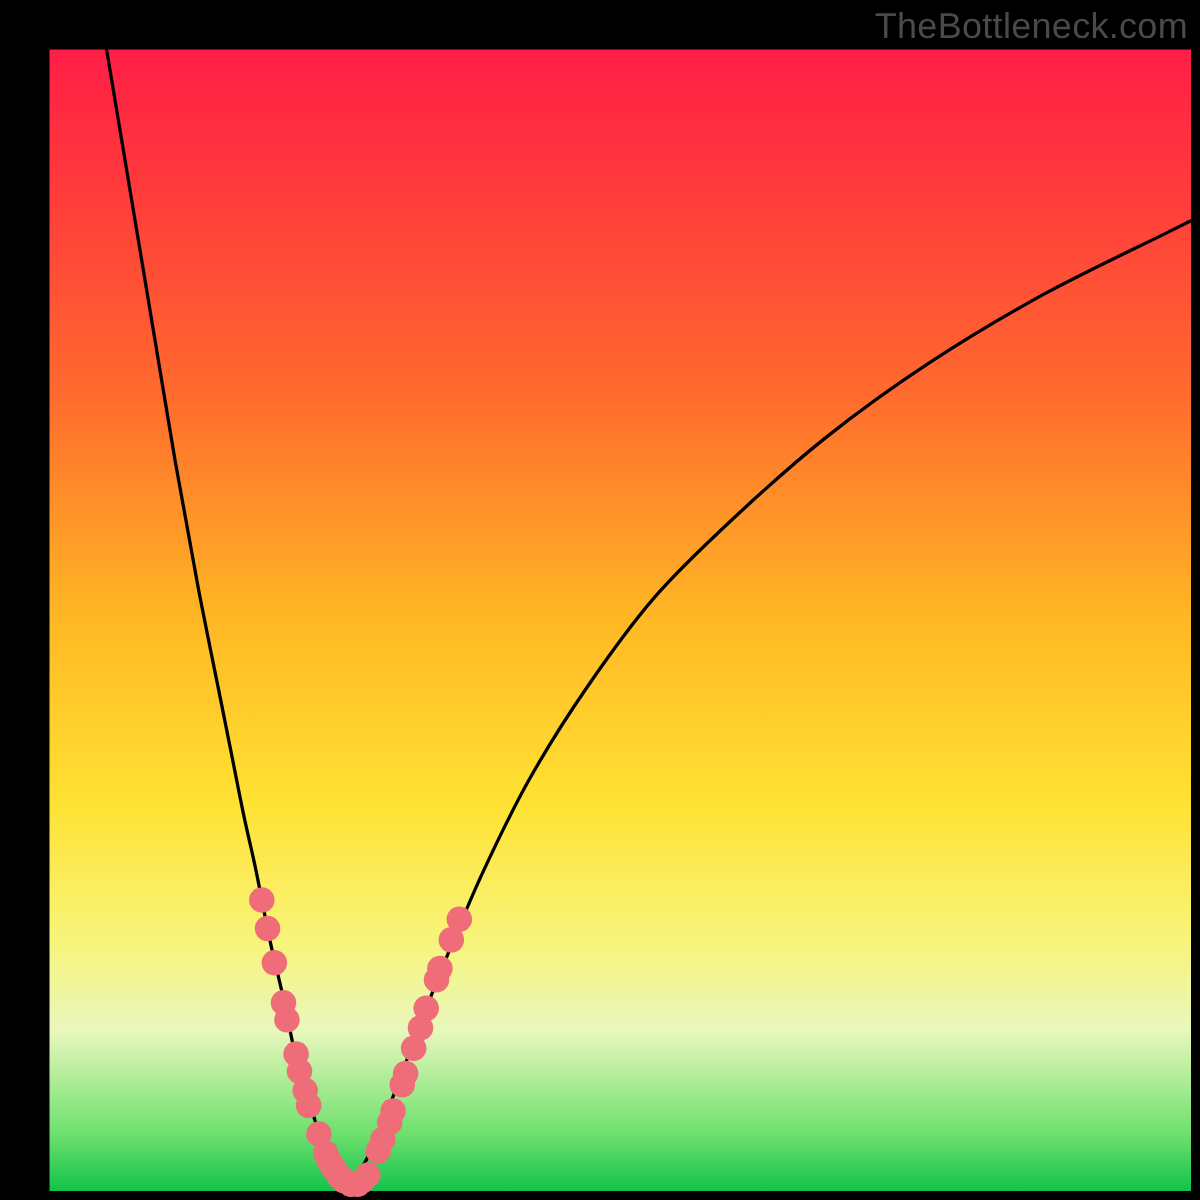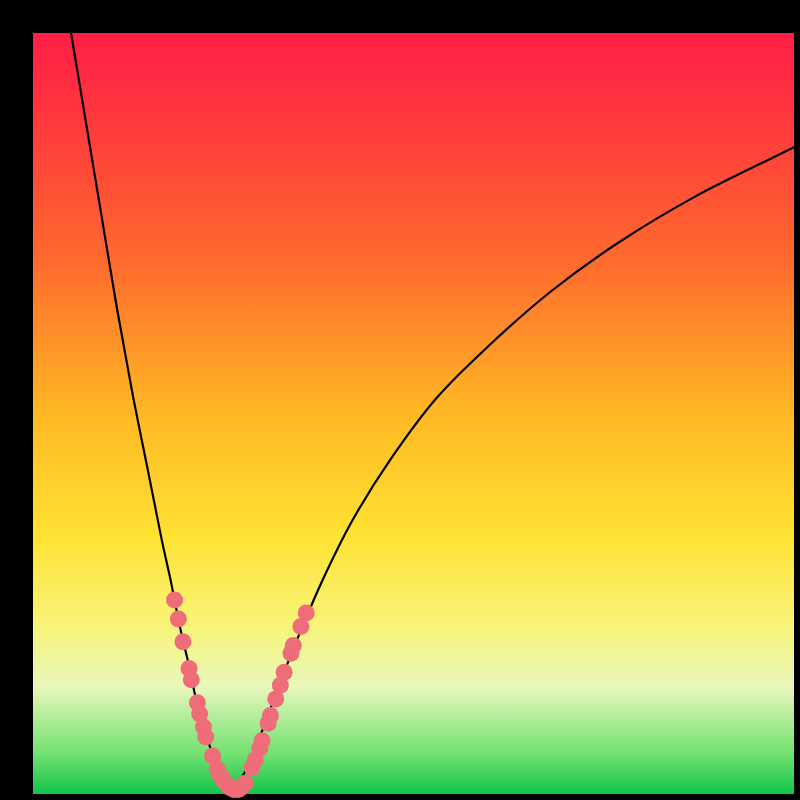--- a/index.html
+++ b/index.html
@@ -80,13 +80,14 @@
       <circle cx="268.149" cy="723.227" r="8.5" fill="#ef6d78"></circle>
       <circle cx="270.432" cy="715.617" r="8.5" fill="#ef6d78"></circle>
       <circle cx="275.759" cy="698.875" r="8.5" fill="#ef6d78"></circle>
       <circle cx="280.32500000000005" cy="685.177" r="8.5" fill="#ef6d78"></circle>
       <circle cx="284.13" cy="672.24" r="8.5" fill="#ef6d78"></circle>
       <circle cx="290.979" cy="653.215" r="8.5" fill="#ef6d78"></circle>
       <circle cx="293.262" cy="645.605" r="8.5" fill="#ef6d78"></circle>
       <circle cx="300.872" cy="626.58" r="8.5" fill="#ef6d78"></circle>
       <circle cx="306.199" cy="612.882" r="8.5" fill="#ef6d78"></circle>
     </svg>
+  <div class="watermark" style="right: 8px; top: 4px;">TheBottleneck.com</div>
 </div>
 
 </body></html>

